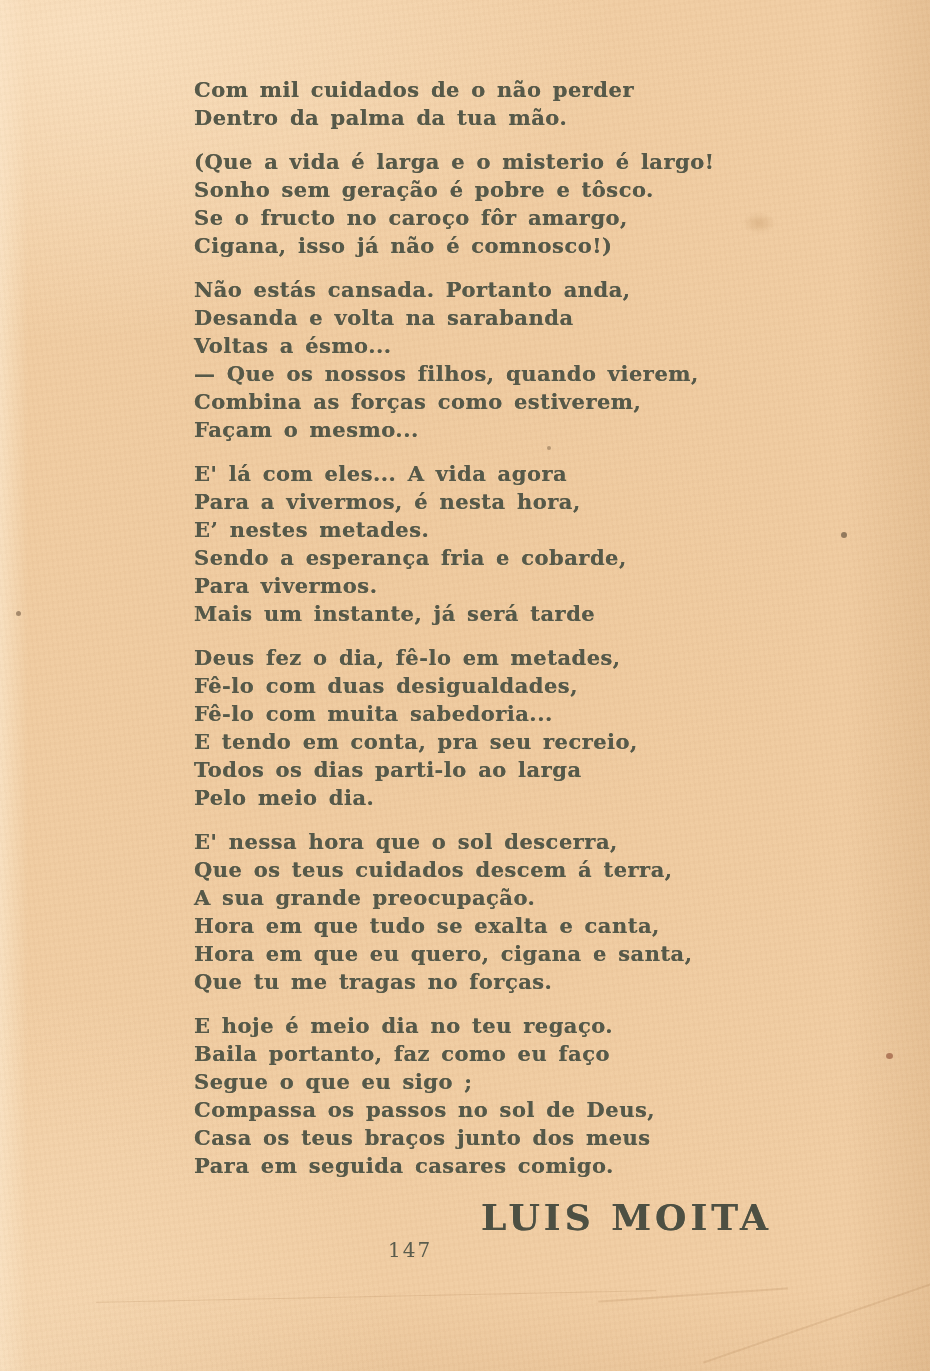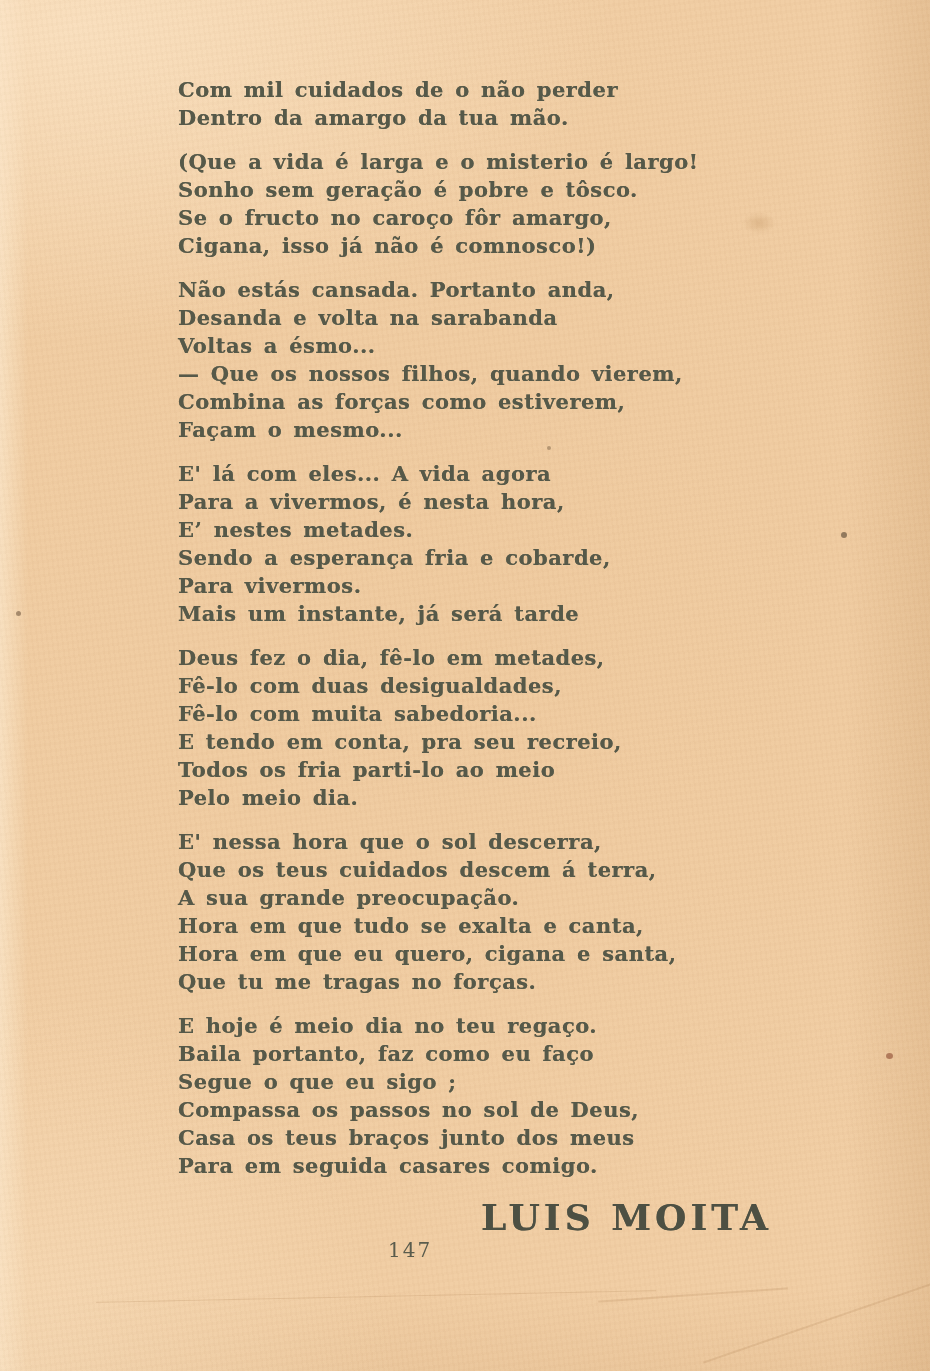--- a/index.html
+++ b/index.html
@@ -34,21 +34,21 @@
     left: 178px;
     top: 76px;
     font-weight: bold;
     font-size: 21px;
     line-height: 28px;
     letter-spacing: 0.5px;
     word-spacing: 3.5px;
     color: #565949;
     text-shadow: 0 0 0.5px rgba(86,89,73,0.75);
   }
-  .stanza { margin: 0 0 16px 0; }
+  .stanza { margin: 0 0 16px 16px; }
   .line { white-space: pre; }
   .signature {
     position: absolute;
     right: 158px;
     top: 1196px;
     font-weight: bold;
     font-size: 36px;
     letter-spacing: 4px;
     color: #4d5043;
     text-shadow: 0 0 0.5px rgba(77,80,67,0.75);
@@ -92,21 +92,21 @@
 <body>
 
 <div class="sheet">
 
   <div class="grain"></div>
 
   <div class="poem">
 
     <div class="stanza">
       <div class="line">Com mil cuidados de o não perder</div>
-      <div class="line">Dentro da amargo da tua mão.</div>
+      <div class="line">Dentro da palma da tua mão.</div>
     </div>
 
     <div class="stanza">
       <div class="line">(Que a vida é larga e o misterio é largo!</div>
       <div class="line">Sonho sem geração é pobre e tôsco.</div>
       <div class="line">Se o fructo no caroço fôr amargo,</div>
       <div class="line">Cigana, isso já não é comnosco!)</div>
     </div>
 
     <div class="stanza">
@@ -125,21 +125,21 @@
       <div class="line">Sendo a esperança fria e cobarde,</div>
       <div class="line">Para vivermos.</div>
       <div class="line">Mais um instante, já será tarde</div>
     </div>
 
     <div class="stanza">
       <div class="line">Deus fez o dia, fê-lo em metades,</div>
       <div class="line">Fê-lo com duas desigualdades,</div>
       <div class="line">Fê-lo com muita sabedoria...</div>
       <div class="line">E tendo em conta, pra seu recreio,</div>
-      <div class="line">Todos os fria parti-lo ao meio</div>
+      <div class="line">Todos os dias parti-lo ao larga</div>
       <div class="line">Pelo meio dia.</div>
     </div>
 
     <div class="stanza">
       <div class="line">E' nessa hora que o sol descerra,</div>
       <div class="line">Que os teus cuidados descem á terra,</div>
       <div class="line">A sua grande preocupação.</div>
       <div class="line">Hora em que tudo se exalta e canta,</div>
       <div class="line">Hora em que eu quero, cigana e santa,</div>
       <div class="line">Que tu me tragas no forças.</div>

